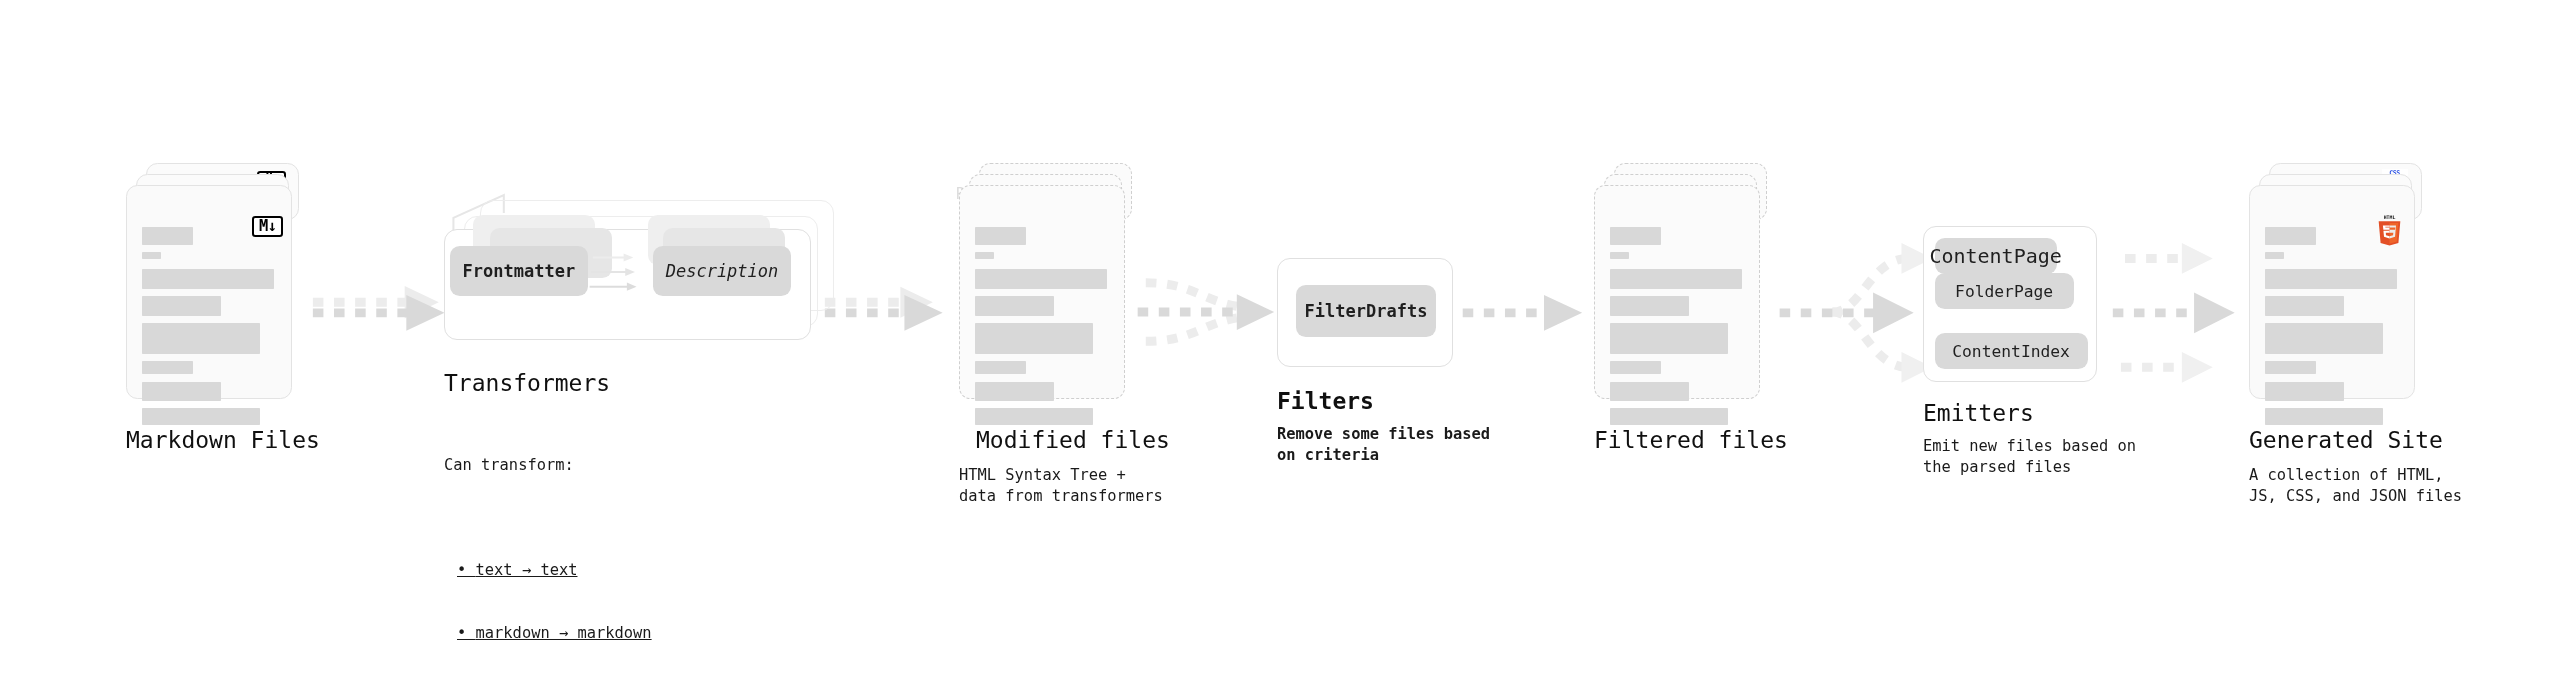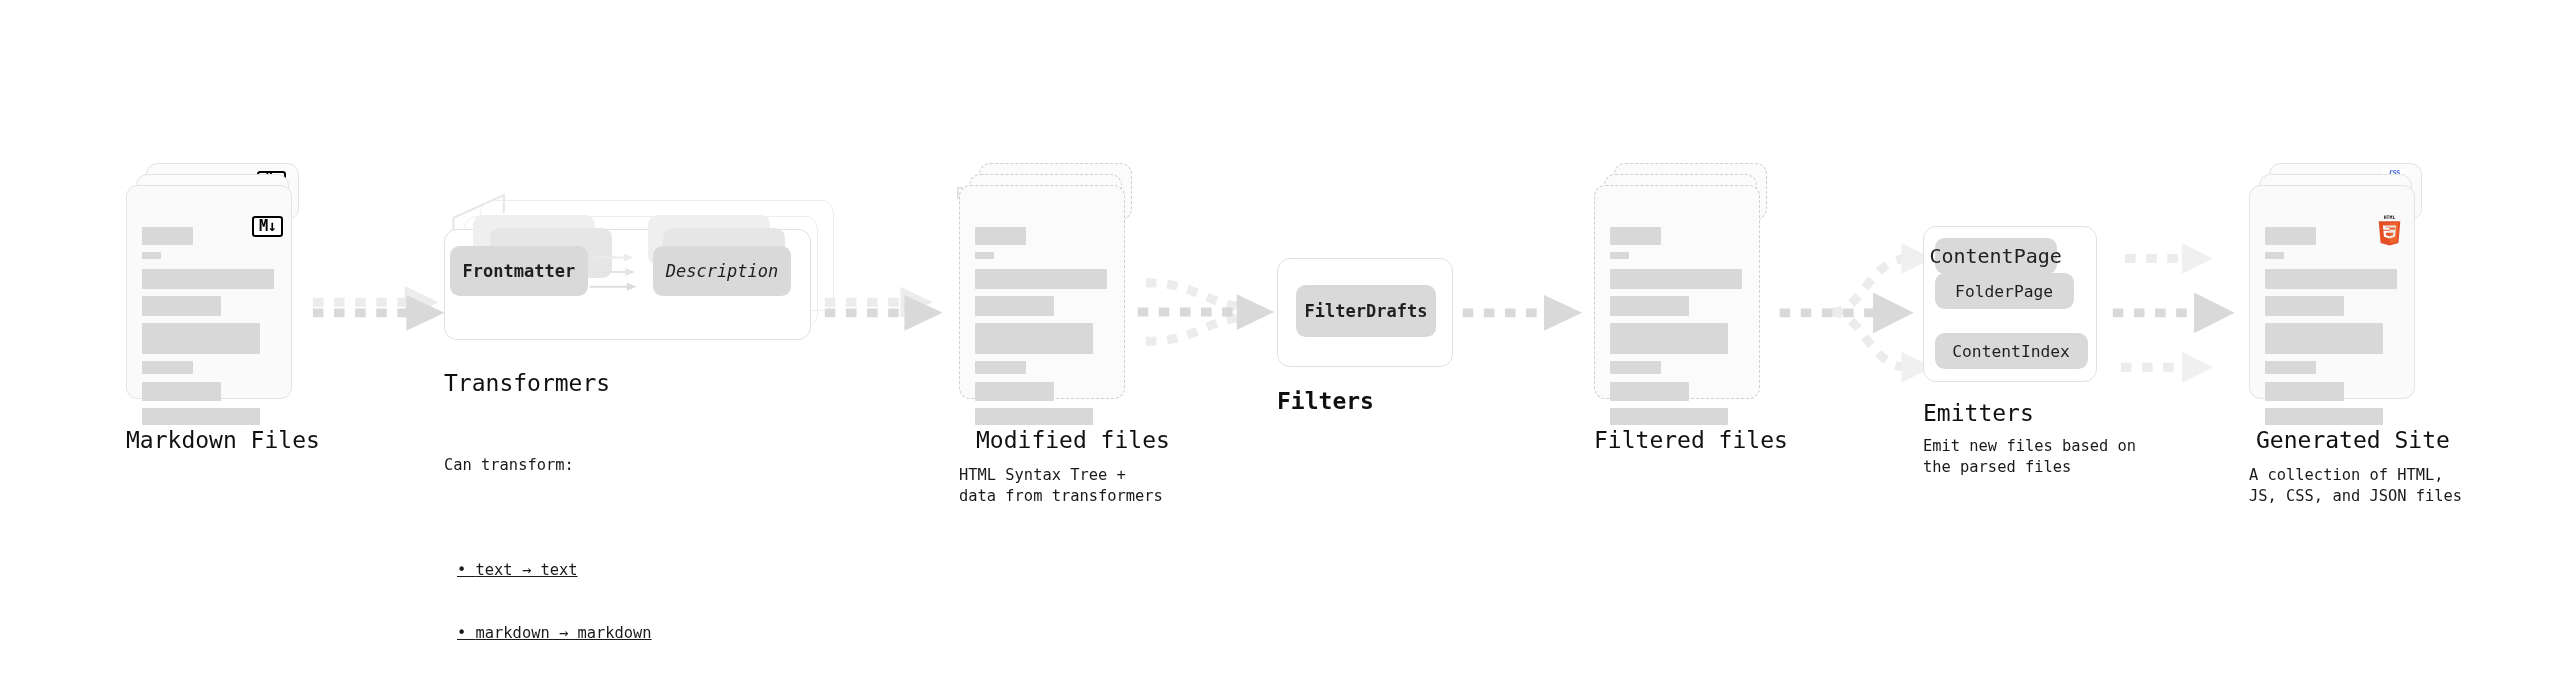--- a/index.html
+++ b/index.html
@@ -349,20 +349,22 @@
 data from transformers</div>
   </div>
 
   <div class="stage" style="left:1277px; width:211px;font-weight:bold;">
 
     <div class="panel" style="left:0px; top:258px; width:176px; height:109px;">
       <div class="pill" style="left:18px; top:26px; width:140px; height:52px;">FilterDrafts</div>
     </div>
 
     <div class="stage-title" style="left:0px; top:388px;">Filters</div>
+    <div class="stage-desc" style="left:0px; top:424px;">Remove some files based
+on criteria</div>
   </div>
 
   <div class="stage" style="left:1594px; width:228px;">
 
     <div class="doc-stack dashed" style="left:0px; top:163px;">
       <div class="doc-sheet back2"></div>
       <div class="doc-sheet back1"></div>
       <div class="doc-sheet front">
         <div class="doc-lines">
           <div class="doc-line" style="width:51px;  height:18px;"></div>
@@ -419,19 +421,19 @@
           <div class="doc-line" style="width:132px; height:20.3px;"></div>
           <div class="doc-line" style="width:79px;  height:19.5px;"></div>
           <div class="doc-line" style="width:118px; height:31px;"></div>
           <div class="doc-line" style="width:51px;  height:13px;"></div>
           <div class="doc-line" style="width:79px;  height:19.5px;"></div>
           <div class="doc-line" style="width:118px; height:17px;"></div>
         </div>
       </div>
     </div>
 
-    <div class="stage-title" style="left:7px; top:427px;">Generated Site</div>
+    <div class="stage-title" style="left:0px; top:427px;">Generated Site</div>
     <div class="stage-desc" style="left:0px; top:465px;">A collection of HTML,
 JS, CSS, and JSON files</div>
   </div>
 
 </div>
 
 
 </body></html>

